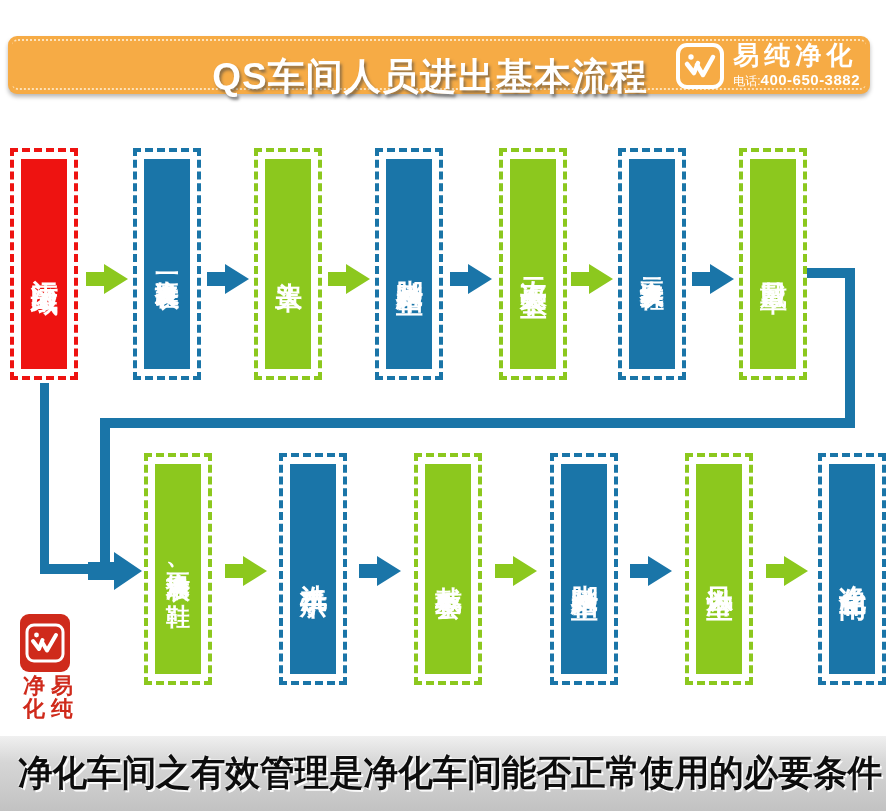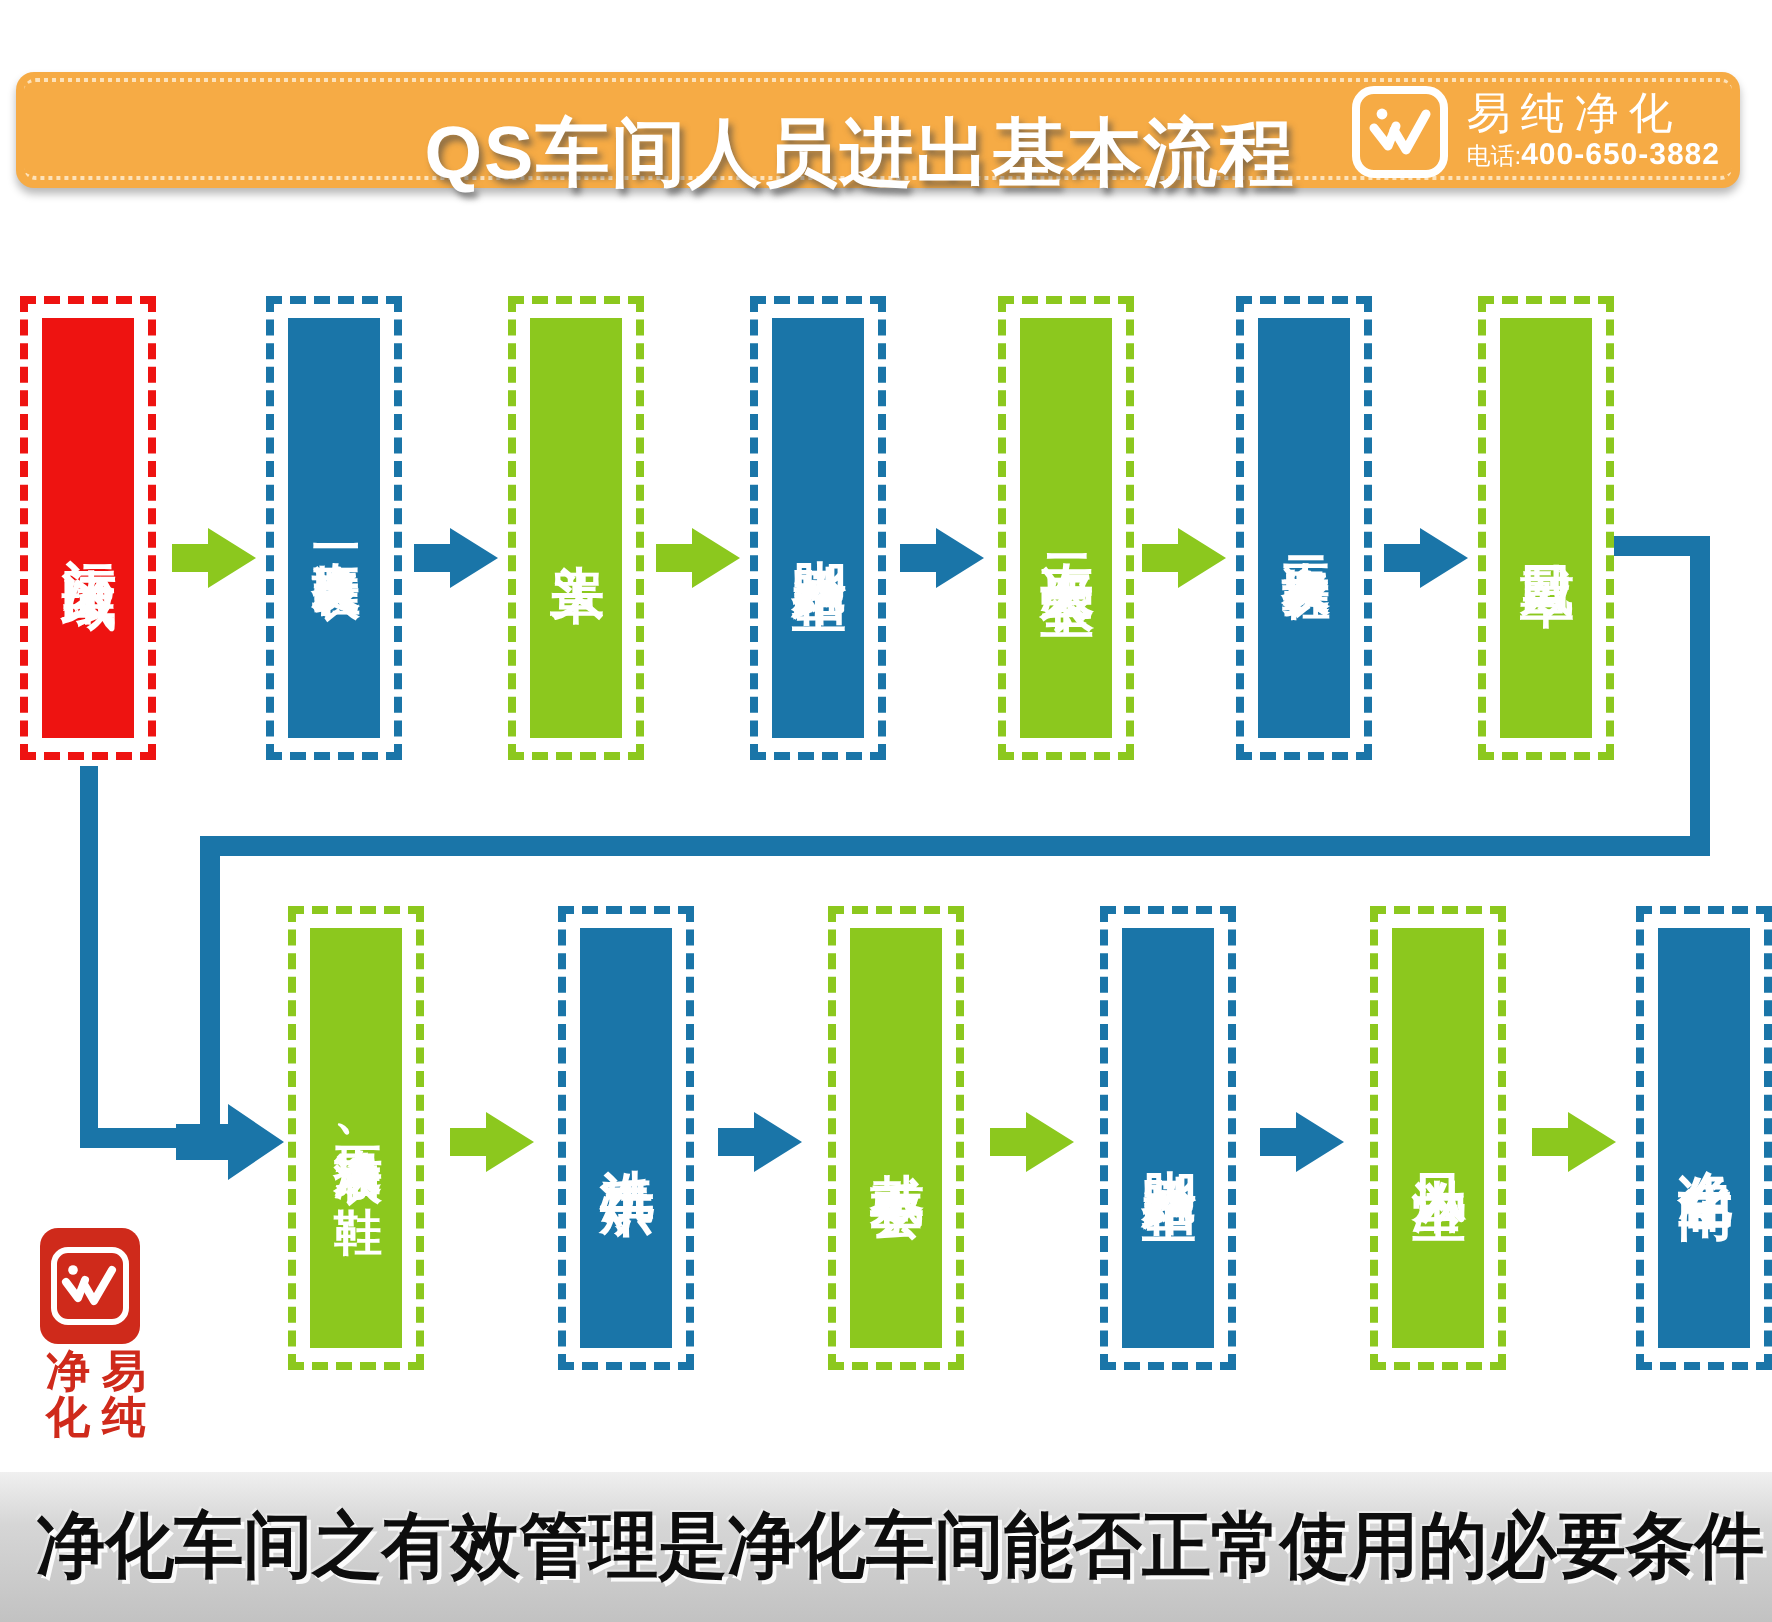--- a/index.html
+++ b/index.html
@@ -29,21 +29,21 @@
   }
   .brand {
     position:absolute; right:10px; top:7px; height:46px;
     display:flex; align-items:center; gap:9px;
   }
   .brand-logo {
     width:48px; height:46px; border:4px solid #fff; border-radius:11px;
     box-sizing:border-box; display:flex; align-items:center; justify-content:center;
   }
   .brand-text { color:#fff; text-align:left; }
-  .brand-name { font-size:22px; font-weight:normal; letter-spacing:5px; line-height:1.05; white-space:nowrap; }
+  .brand-name { font-size:26px; font-weight:bold; letter-spacing:5px; line-height:1.05; white-space:nowrap; }
   .brand-phone { font-size:12px; margin-top:1px; white-space:nowrap; }
   .brand-phone .num { font-size:15px; font-weight:bold; letter-spacing:.5px; }
 
   
   #flow-svg { position:absolute; left:0; top:0; }
   .node { position:absolute; border:4px dashed; box-sizing:border-box; background:#fff; }
   .node-fill { position:absolute; inset:7px; display:flex; align-items:center; justify-content:center; }
   .node-label {
     writing-mode:vertical-lr; text-orientation:upright;
     color:#fff; font-weight:bold; font-size:27px; letter-spacing:3px; line-height:1;

